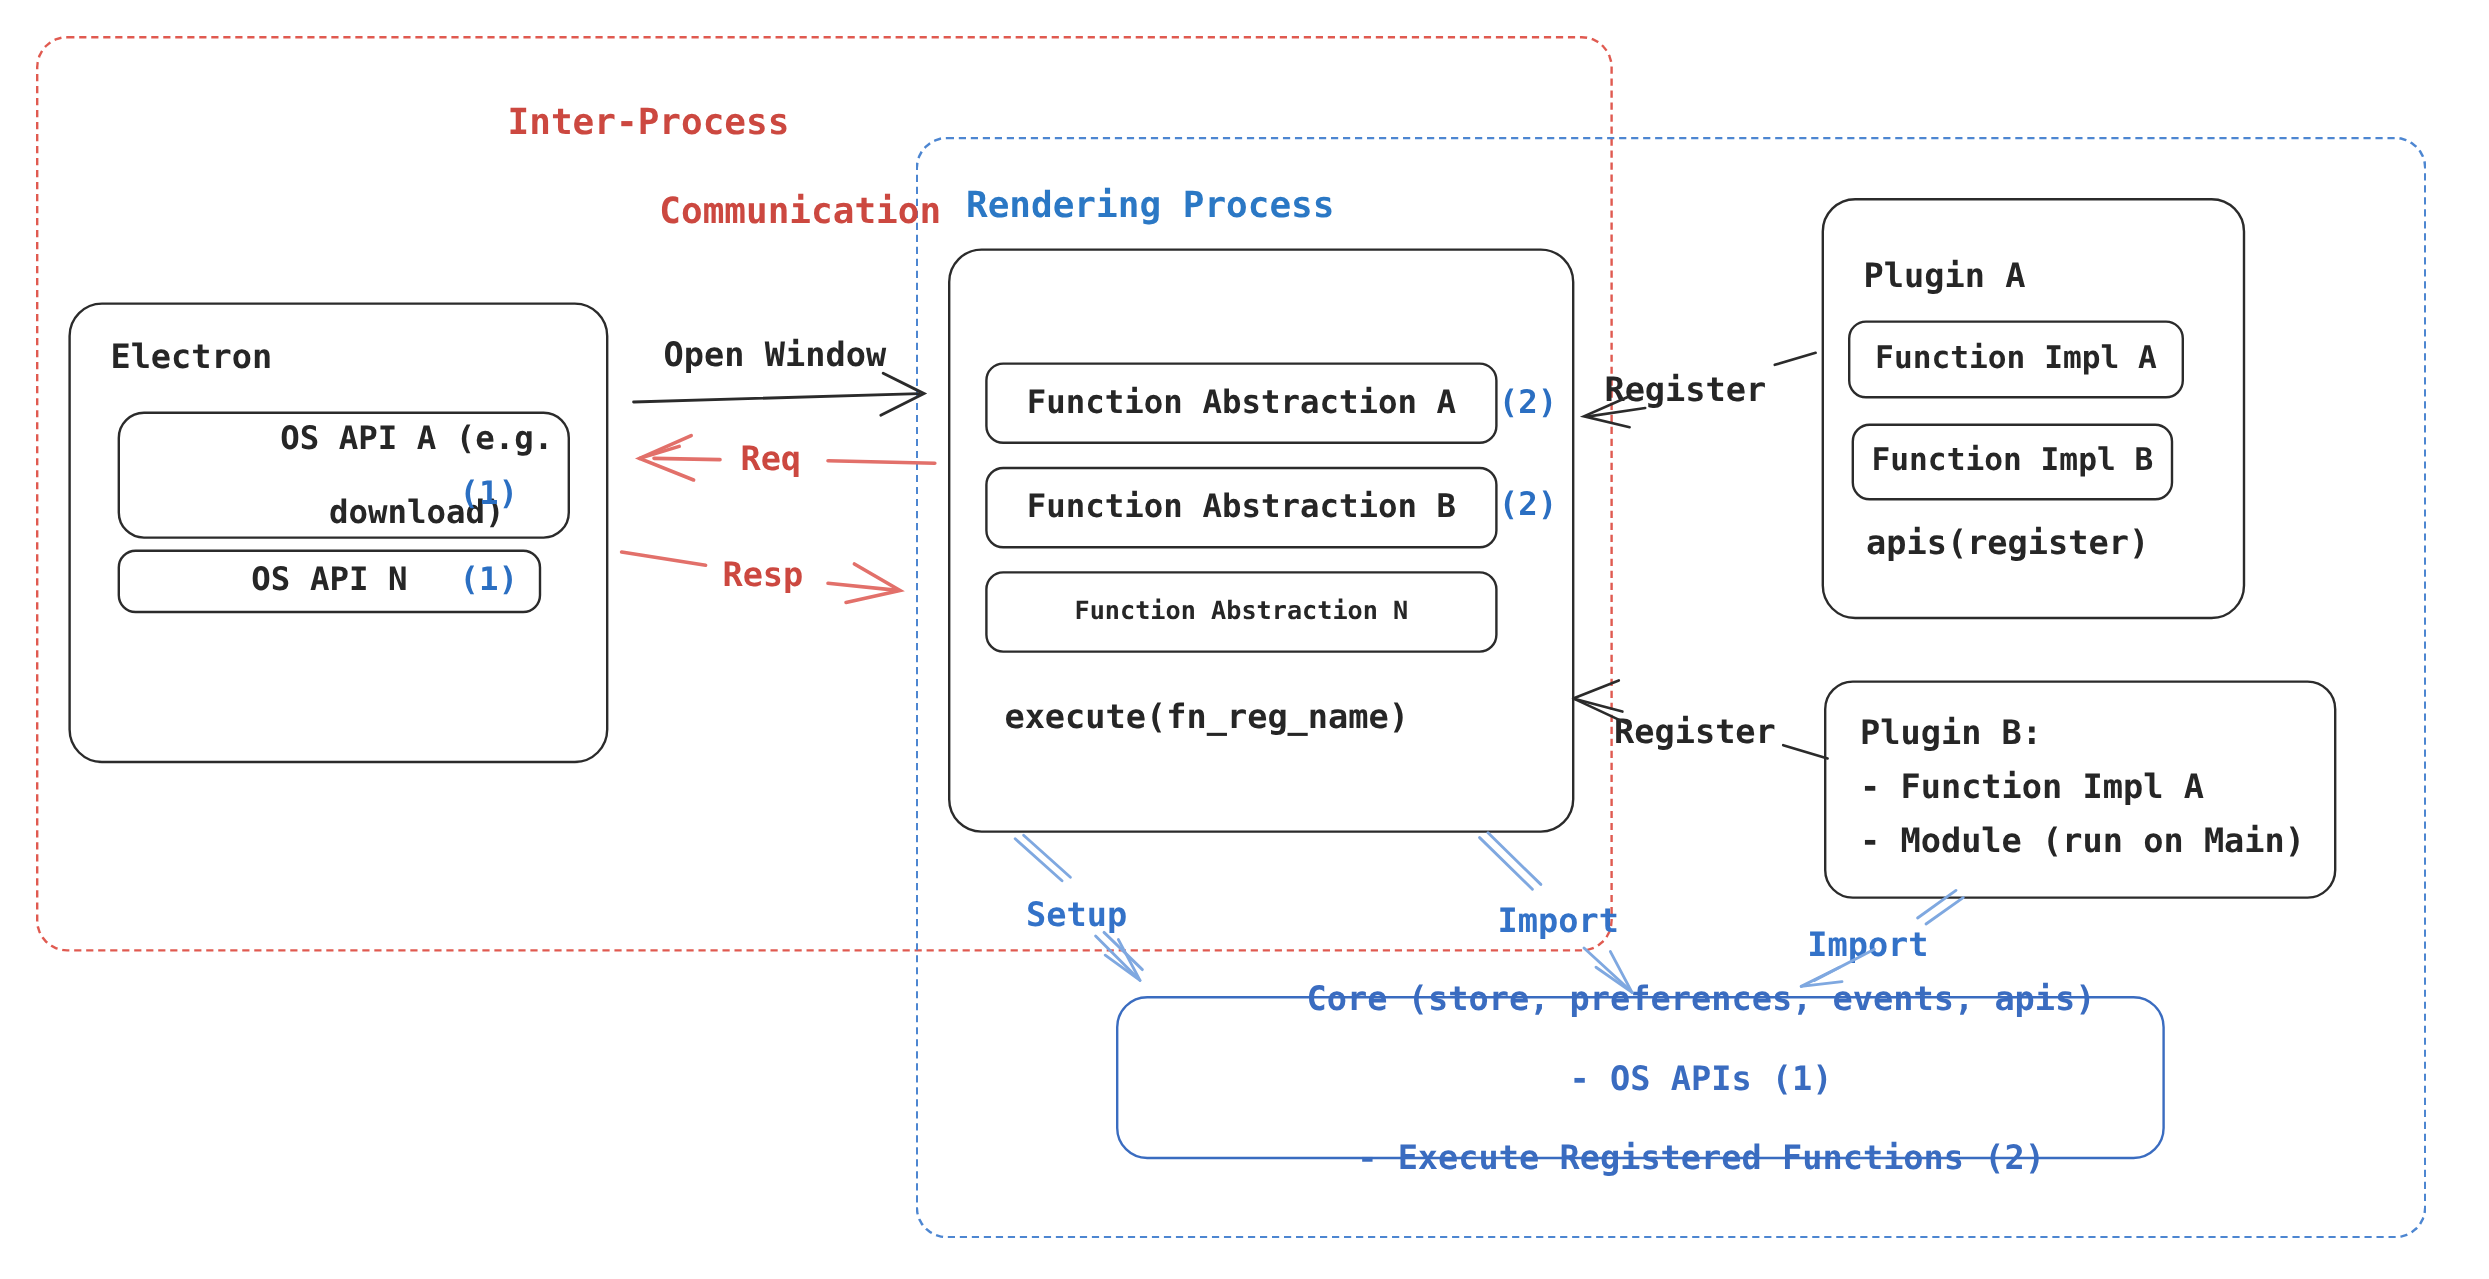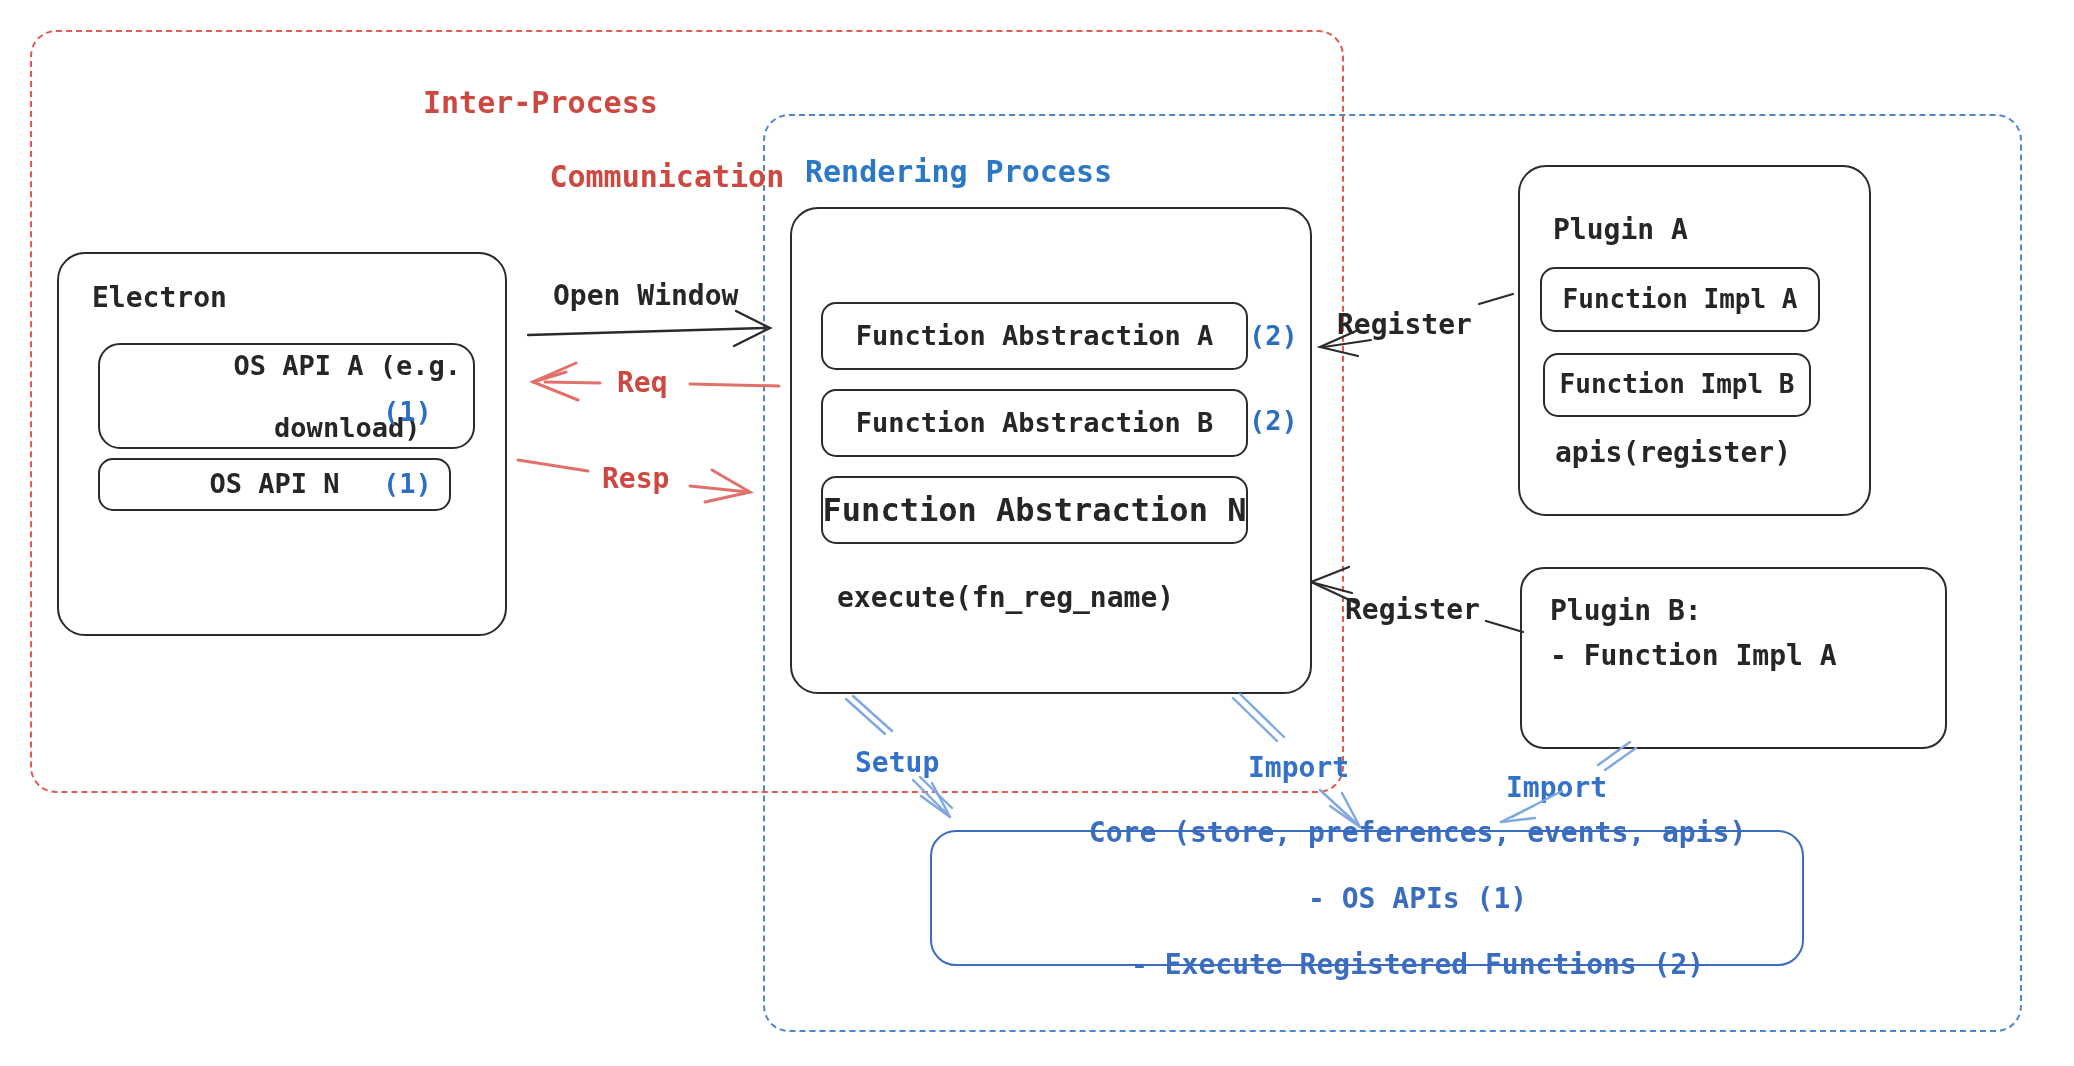--- a/index.html
+++ b/index.html
@@ -62,37 +62,37 @@
     <span class="t" style="font-size:27px;">Function Abstraction A</span>
   </div>
   <div class="abs t badge" style="left:1249px;top:320px;font-size:27px;">(2)</div>
 
   <div class="subnode" style="left:821px;top:389px;width:423px;height:64px;">
     <span class="t" style="font-size:27px;">Function Abstraction B</span>
   </div>
   <div class="abs t badge" style="left:1249px;top:405px;font-size:27px;">(2)</div>
 
   <div class="subnode" style="left:821px;top:476px;width:423px;height:64px;">
-    <span class="t" style="font-size:32px;">Function Abstraction N</span>
+    <span class="t" style="font-size:21px;">Function Abstraction N</span>
   </div>
 
   <div class="abs t" style="left:837px;top:581px;font-size:28px;">execute(fn_reg_name)</div>
 
   <div class="node" style="left:1518px;top:165px;width:349px;height:347px;"></div>
   <div class="abs t" style="left:1553px;top:213px;font-size:28px;text-align:right;">Plugin A</div>
   <div class="subnode" style="left:1540px;top:267px;width:276px;height:61px;">
     <span class="t" style="font-size:26px;">Function Impl A</span>
   </div>
   <div class="subnode" style="left:1543px;top:353px;width:264px;height:60px;">
     <span class="t" style="font-size:26px;">Function Impl B</span>
   </div>
   <div class="abs t" style="left:1555px;top:436px;font-size:28px;">apis(register)</div>
 
   <div class="node" style="left:1520px;top:567px;width:423px;height:178px;border-radius:24px;"></div>
-  <div class="abs t" style="left:1550px;top:588px;font-size:28px;line-height:45px;"><span>Plugin B:</span><br><span>- Function Impl A</span><br></div>
+  <div class="abs t" style="left:1550px;top:588px;font-size:28px;line-height:45px;"><span>Plugin B:</span><br><span>- Function Impl A</span><br><span>- Module (run on Main)</span></div>
 
   <div class="core" style="left:930px;top:830px;width:870px;height:132px;">
     <div class="t core-text center" style="font-size:28px;line-height:33px;">
       <span>Core (store, preferences, events, apis)</span><br>
       <span>- OS APIs (1)</span><br>
       <span>- Execute Registered Functions (2)</span>
     </div>
   </div>
 
   <div class="abs t" style="left:553px;top:279px;font-size:28px;">Open Window</div>

